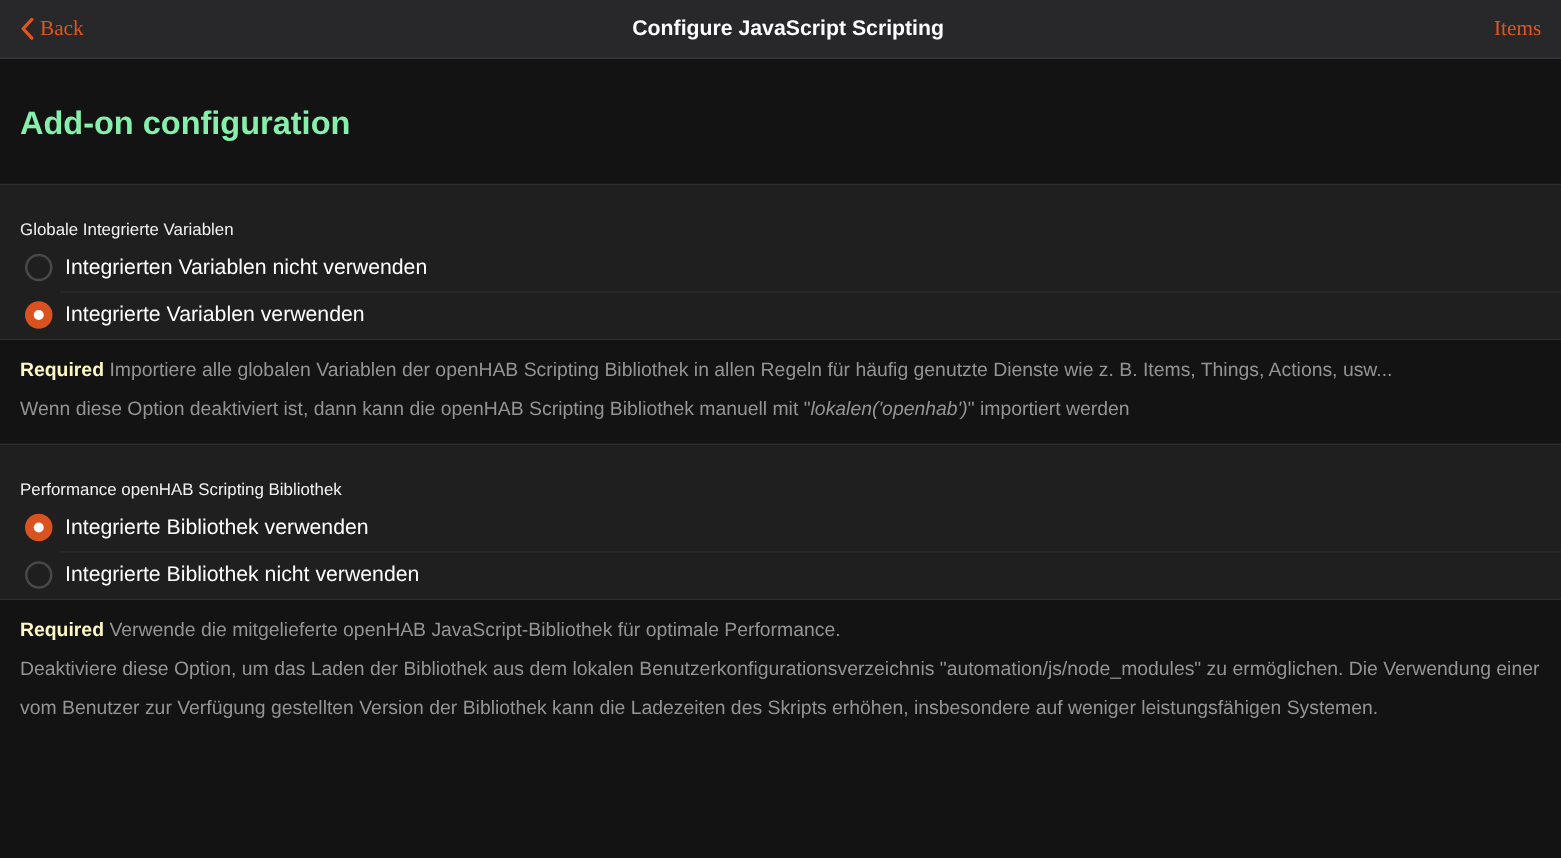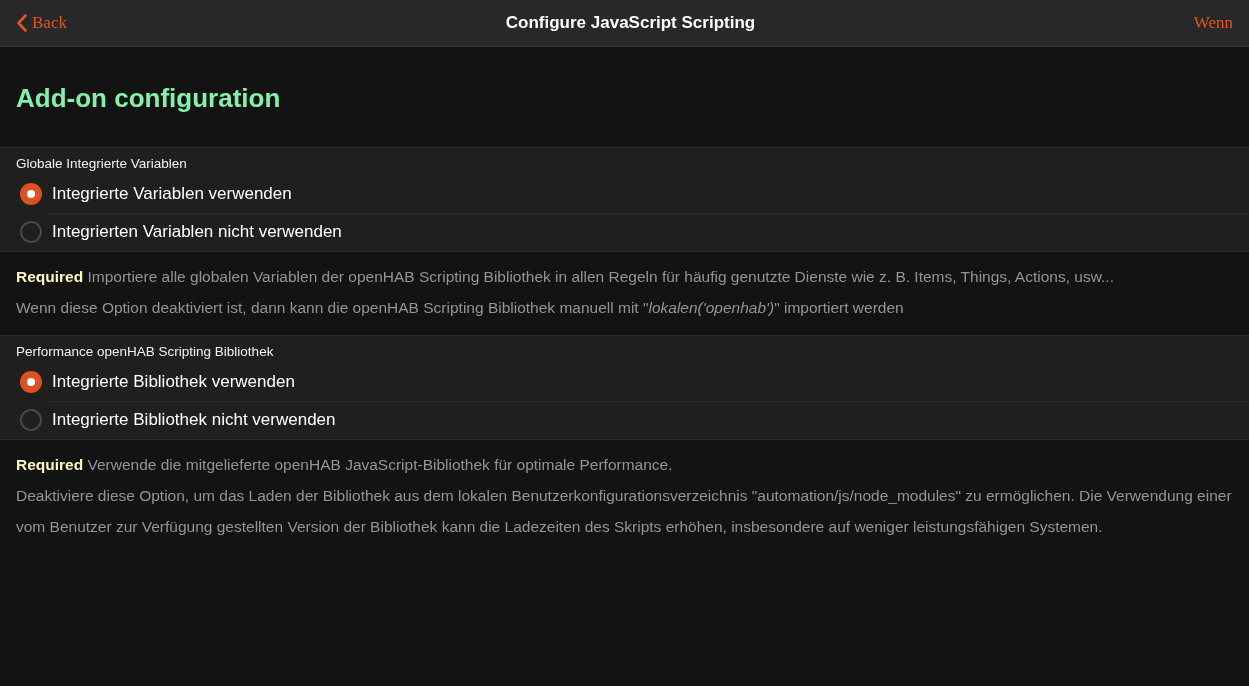--- a/index.html
+++ b/index.html
@@ -58,20 +58,21 @@
     border-bottom: 1px solid #2e2e30;
     padding-top: 7px;
   }
   .group.second { margin-top: 12px; }
   .group-label {
     padding: 0 16px;
     color: #f2f2f2;
     font-size: 13.5px;
     line-height: 17px;
     margin-bottom: 3px;
+    margin-top: 20px;
   }
   .radio-row {
     height: 38px;
     display: flex;
     align-items: center;
     padding-left: 20px;
     position: relative;
     cursor: pointer;
   }
   .radio-row + .radio-row::before {
@@ -123,34 +124,34 @@
 <div class="navbar">
   <div class="nav-left">
     <span class="chev">
       <svg width="12" height="20" viewBox="0 0 12 20">
         <polyline points="9.5,2.5 2.5,10 9.5,17.5" fill="none" stroke="#e0561e" stroke-width="2.6" stroke-linecap="round" stroke-linejoin="round"></polyline>
       </svg>
     </span>
     <span>Back</span>
   </div>
   <div class="nav-title">Configure JavaScript Scripting</div>
-  <div class="nav-right">Wenn</div>
+  <div class="nav-right">Items</div>
 </div>
 
 <div class="page-heading">Add-on configuration</div>
 
 <div class="group">
   <div class="group-label">Globale Integrierte Variablen</div>
   <div class="radio-row">
+    <span class="radio-icon"></span>
+    <span class="radio-label">Integrierten Variablen nicht verwenden</span>
+  </div>
+  <div class="radio-row">
     <span class="radio-icon checked"></span>
     <span class="radio-label">Integrierte Variablen verwenden</span>
-  </div>
-  <div class="radio-row">
-    <span class="radio-icon"></span>
-    <span class="radio-label">Integrierten Variablen nicht verwenden</span>
   </div>
 </div>
 
 <div class="desc">
   <strong>Required</strong>
   <span>Importiere alle globalen Variablen der openHAB Scripting Bibliothek in allen Regeln für häufig genutzte Dienste wie z. B. Items, Things, Actions, usw...</span><br>
   <span>Wenn diese Option deaktiviert ist, dann kann die openHAB Scripting Bibliothek manuell mit "</span><em>lokalen('openhab')</em><span>" importiert werden</span>
 </div>
 
 <div class="group second">

